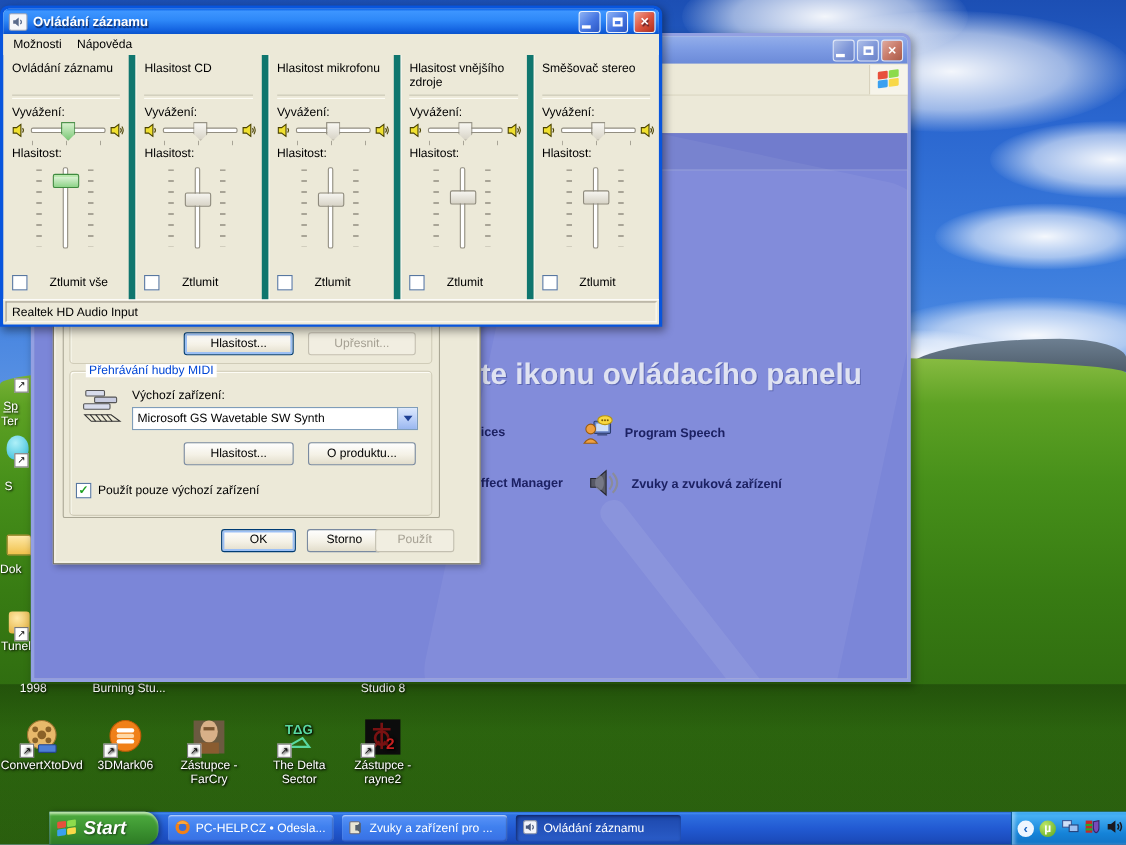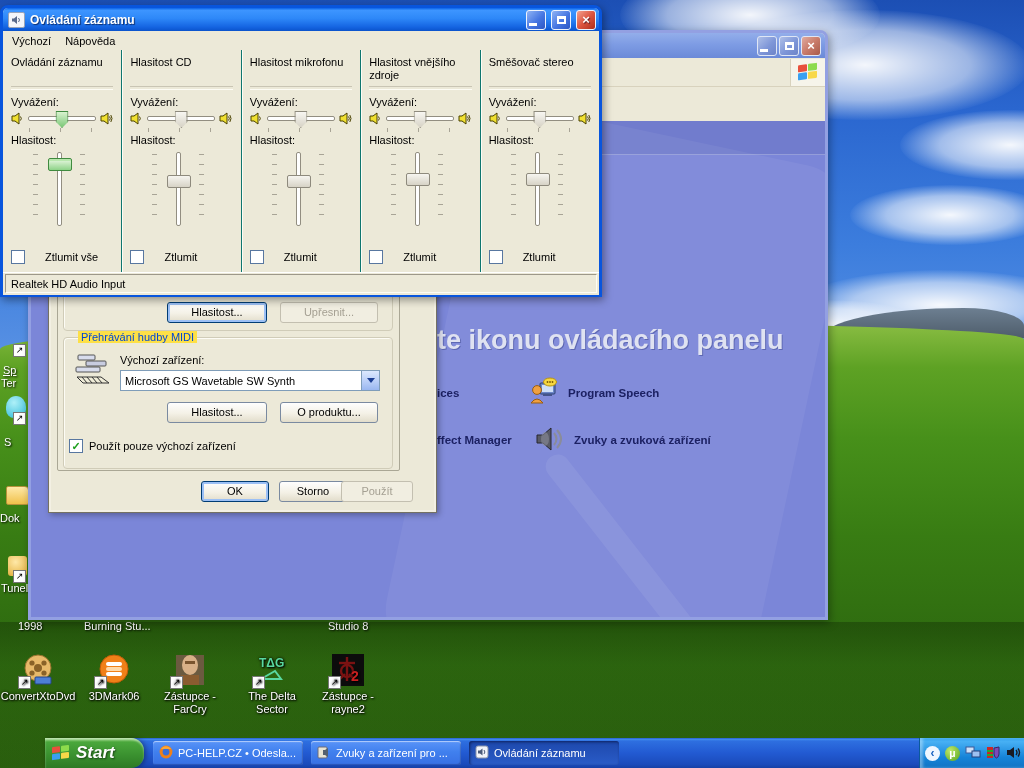--- a/index.html
+++ b/index.html
@@ -46,21 +46,21 @@
   .rec-title{height:23px;border-radius:5px 5px 0 0;display:flex;align-items:center;gap:5px;padding:0 3px 0 5px;
       background:linear-gradient(180deg,#0b63e8 0%,#3d95ff 10%,#2e88f8 45%,#1565e2 82%,#0a53cc 100%);
       color:#fff;font-weight:bold;font-size:12px;text-shadow:1px 1px 1px rgba(0,0,30,.6);}
   .rec-title .spacer{flex:1;}
   .win-ico{width:15px;height:14px;background:#f5f6fa;border:1px solid #9aa4b8;border-radius:2px;
       display:flex;align-items:center;justify-content:center;}
   .menubar{height:19px;background:#ece9d8;display:flex;align-items:center;padding-left:2px;color:#000;}
   .menubar span{padding:2px 7px;}
   #channels{display:flex;height:222px;}
   .channel{flex:1 1 0;position:relative;padding:6px 0 0 8px;box-sizing:border-box;}
-  .channel + .channel{border-left:1px solid #0f766e;box-shadow:inset 1px 0 0 #fdfcf5;}
+  .channel + .channel{border-left:6px solid #0f766e;box-shadow:inset 1px 0 0 #fdfcf5;}
   .ch-title{height:28px;line-height:13px;padding-right:4px;}
   .ch-sep{height:2px;border-top:1px solid #c9c5b4;border-bottom:1px solid #fdfcf5;margin:2px 8px 6px 0;}
   .ch-label{margin:2px 0 4px 0;}
   .balance-row{display:flex;align-items:center;gap:4px;width:102px;}
   .btrack{position:relative;flex:1;height:3px;background:#fff;border:1px solid #928e81;border-radius:2px;}
   .bthumb{position:absolute;top:-6px;width:11px;height:15px;transform:translateX(-50%);
       background:linear-gradient(180deg,#f8f7f2 0%,#d7d3c6 100%);border:1px solid #8e8a7d;
       clip-path:polygon(0 0,100% 0,100% 62%,50% 100%,0 62%);}
   .bthumb.active{background:linear-gradient(180deg,#d9f2cf 0%,#7cc878 100%);border-color:#3f8a3f;}
   .bticks{height:4px;margin:3px 20px 0 18px;
@@ -107,21 +107,21 @@
   .cp-item{position:absolute;display:flex;align-items:center;gap:9px;
       font-weight:bold;color:#1c2163;font-size:11.5px;white-space:nowrap;}
 
   
   .dlg{position:absolute;left:48px;top:270px;width:389px;height:243px;z-index:30;
       background:#ece9d8;border:1px solid #747163;box-shadow:inset 0 0 0 2px #f3f0e3,2px 2px 6px rgba(0,0,0,.3);
       box-sizing:border-box;}
   .tabpage{position:absolute;left:8px;top:-30px;width:341px;height:228px;
       border:1px solid #aaa795;border-radius:2px;}
   .group{position:absolute;border:1px solid #d0ccb8;border-radius:4px;box-shadow:inset 1px 1px 0 #fdfcf5;}
-  .group-label{position:absolute;left:14px;top:-7px;background:#fde047;padding:0 3px;color:#0046d5;}
+  .group-label{position:absolute;left:14px;top:-7px;background:#ffffff;padding:0 3px;color:#0046d5;}
   .fld-label{position:absolute;color:#000;}
   .combo{position:absolute;height:21px;background:#fff;border:1px solid #7f9db9;display:flex;
       align-items:center;box-sizing:border-box;}
   .combo .txt{flex:1;padding-left:4px;white-space:nowrap;overflow:hidden;}
   .combo .arrow{width:17px;height:100%;border-left:1px solid #7f9db9;
       background:linear-gradient(180deg,#dce8fd 0%,#b6ccf7 60%,#9ab7f0 100%);
       display:flex;align-items:center;justify-content:center;}
   .combo .arrow i{width:0;height:0;border:4px solid transparent;border-top:5px solid #1c3f94;margin-top:4px;}
 
   
@@ -368,21 +368,21 @@
     <span class="spacer"></span>
     <div class="cap-btn">
         <div class="min-glyph"></div>
       </div>
     <div class="cap-btn">
         <div class="max-glyph"></div>
       </div>
     <div class="cap-btn close">×</div>
   </div>
   <div class="menubar">
-    <span>Výchozí</span>
+    <span>Možnosti</span>
     <span>Nápověda</span>
   </div>
   <div id="channels">
   <div class="channel">
     <div class="ch-title">Ovládání záznamu</div>
     <div class="ch-sep"></div>
     <div class="ch-label balance-label">Vyvážení:</div>
     <div class="balance-row">
       <svg width="13" height="13" viewBox="0 0 13 13">
             <polygon points="1,4 4,4 8,1 8,12 4,9 1,9" fill="#f0e030" stroke="#4a4200"></polygon>

